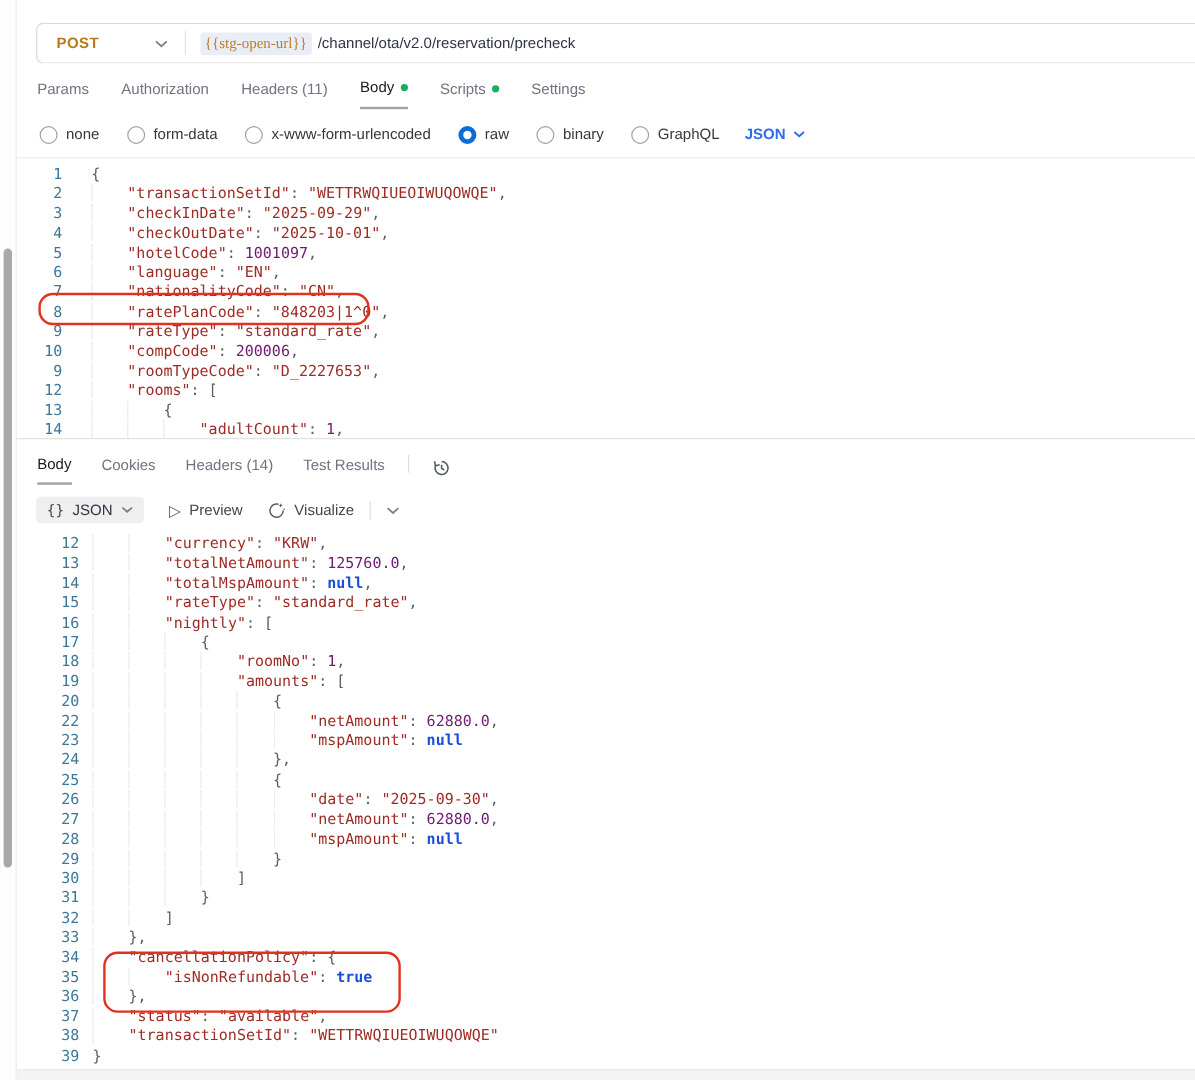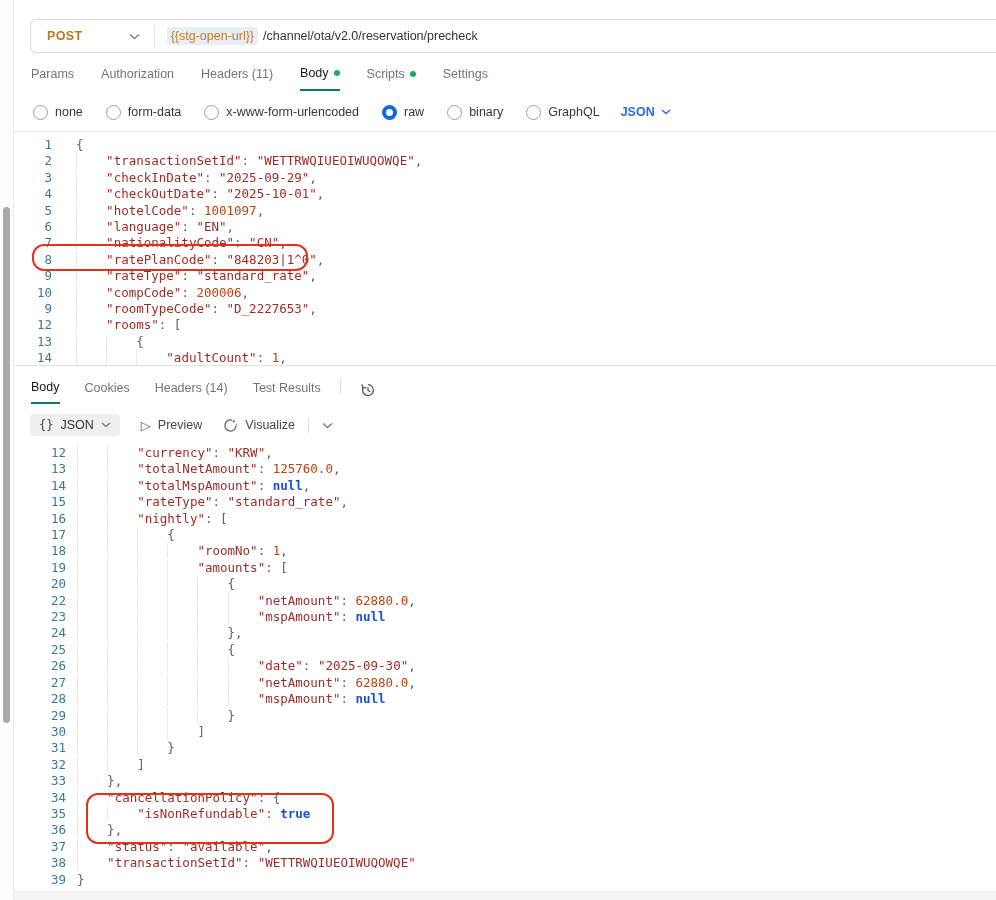--- a/index.html
+++ b/index.html
@@ -13,26 +13,26 @@
 
   .content { position:absolute; left:14px; top:0; right:0; bottom:0; }
 
   
   .url-row { position:relative; margin:19px 0 0 16px; height:34px; border:1px solid #d9d9d9;
              border-right:none; border-radius:6px 0 0 6px; display:flex; align-items:center; width:calc(100% - 12px); }
   .method { color:#b9791d; font-weight:bold; font-size:12.5px; letter-spacing:.4px; margin-left:16px; }
   .method-chevron { margin-left:46px; display:flex; }
   .url-divider { width:1px; height:20px; background:#e3e3e3; margin:0 12px 0 14px; }
   .url-field { display:flex; align-items:center; font-size:12.5px; color:#2e3440; gap:5px; }
-  .var-pill { background:#e9eef6; color:#c17c28; border-radius:3px; padding:2px 4px; font-size:12.5px; }
+  .var-pill { background:#e9eef6; color:#c17c28; border-radius:3px; padding:2px 4px; font-size:12.5px;font-family:Liberation Serif, serif; }
 
   
   .tabs-row { display:flex; gap:27px; margin:13px 17px 0 17px; font-size:12.5px; }
   .tab { color:#6f7480; padding-bottom:9px; display:flex; align-items:center; gap:5px; cursor:default; }
-  .tab.active { color:#17191c; border-bottom:2px solid #0f766e; }
+  .tab.active { color:#17191c; border-bottom:2px solid #a3a3a3; }
   .dot { width:6px; height:6px; border-radius:50%; background:#1cae5e; display:inline-block; }
 
   
   .modes-row { display:flex; align-items:center; gap:23px; margin:9px 0 0 19px; height:24px; font-size:12.5px; color:#33383d; }
   .mode { display:flex; align-items:center; gap:7px;justify-content:space-between; }
   .radio { width:15px; height:15px; border-radius:50%; border:1px solid #9aa1a8; background:#fff; }
   .mode.selected .radio { border:4.5px solid #0d6cd6; }
   .json-select { display:flex; align-items:center; gap:6px; color:#2b6ce8; font-weight:bold; font-size:12.5px; margin-left:-2px; }
 
   
@@ -40,21 +40,21 @@
   .req-editor { margin-top:7px; border-top:1px solid #ececec; padding-top:5px; height:234px; overflow:hidden; }
   .code-row { display:flex; white-space:pre; }
   .ln { text-align:right; color:#3c7799; flex:none; }
   .req-editor .ln { width:38px; }
   .req-editor .code { margin-left:24px; }
   .resp-editor .ln { width:52px; }
   .resp-editor .code { margin-left:11px; }
   .code { color:#56616c; }
   .tk-key { color:#9e2c26; }
   .tk-str { color:#9e2c26; }
-  .tk-num { color:#c2410c; }
+  .tk-num { color:#701a75; }
   .tk-bool { color:#1d4ed8; font-weight:bold; }
   .ind { box-shadow:inset 1px 0 0 #e9e9e9; }
 
   
   .divider { height:1px; background:#e2e2e2; margin-top:0; }
 
   
   .resp-tabs { display:flex; align-items:flex-end; gap:25px; margin-left:17px; padding-top:13px; font-size:12.5px; }
   .resp-tabs .tab { padding-bottom:8px; }
   .vdiv { width:1px; height:15px; background:#dcdcdc; margin:0 -6px 10px -6px; }

